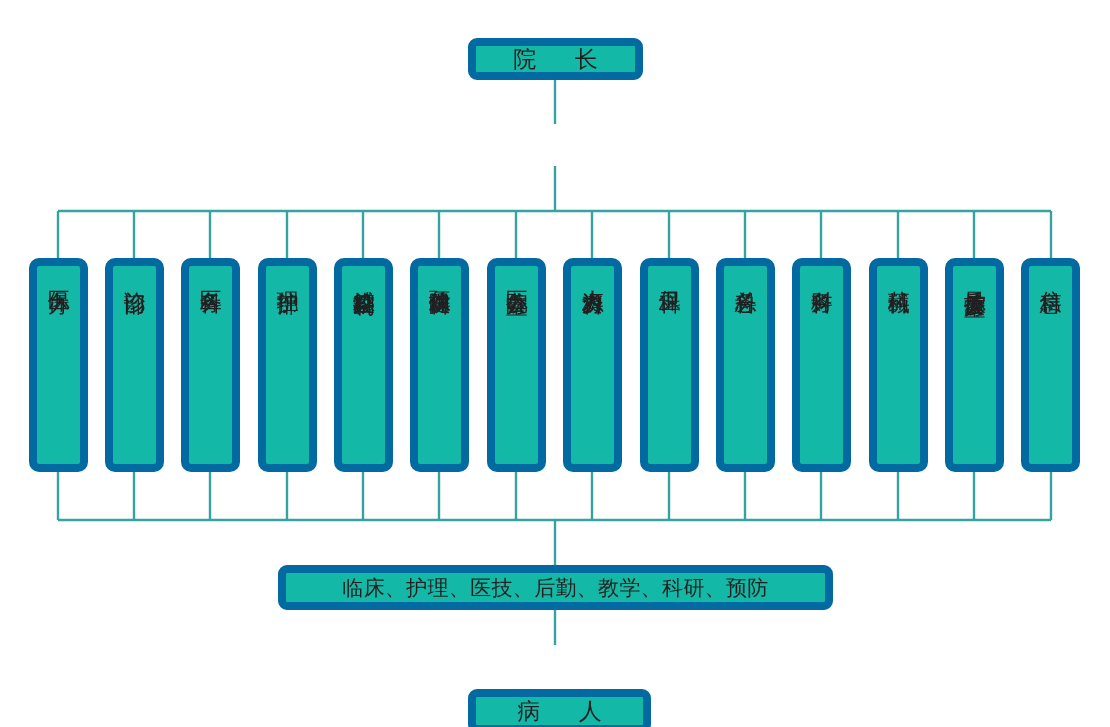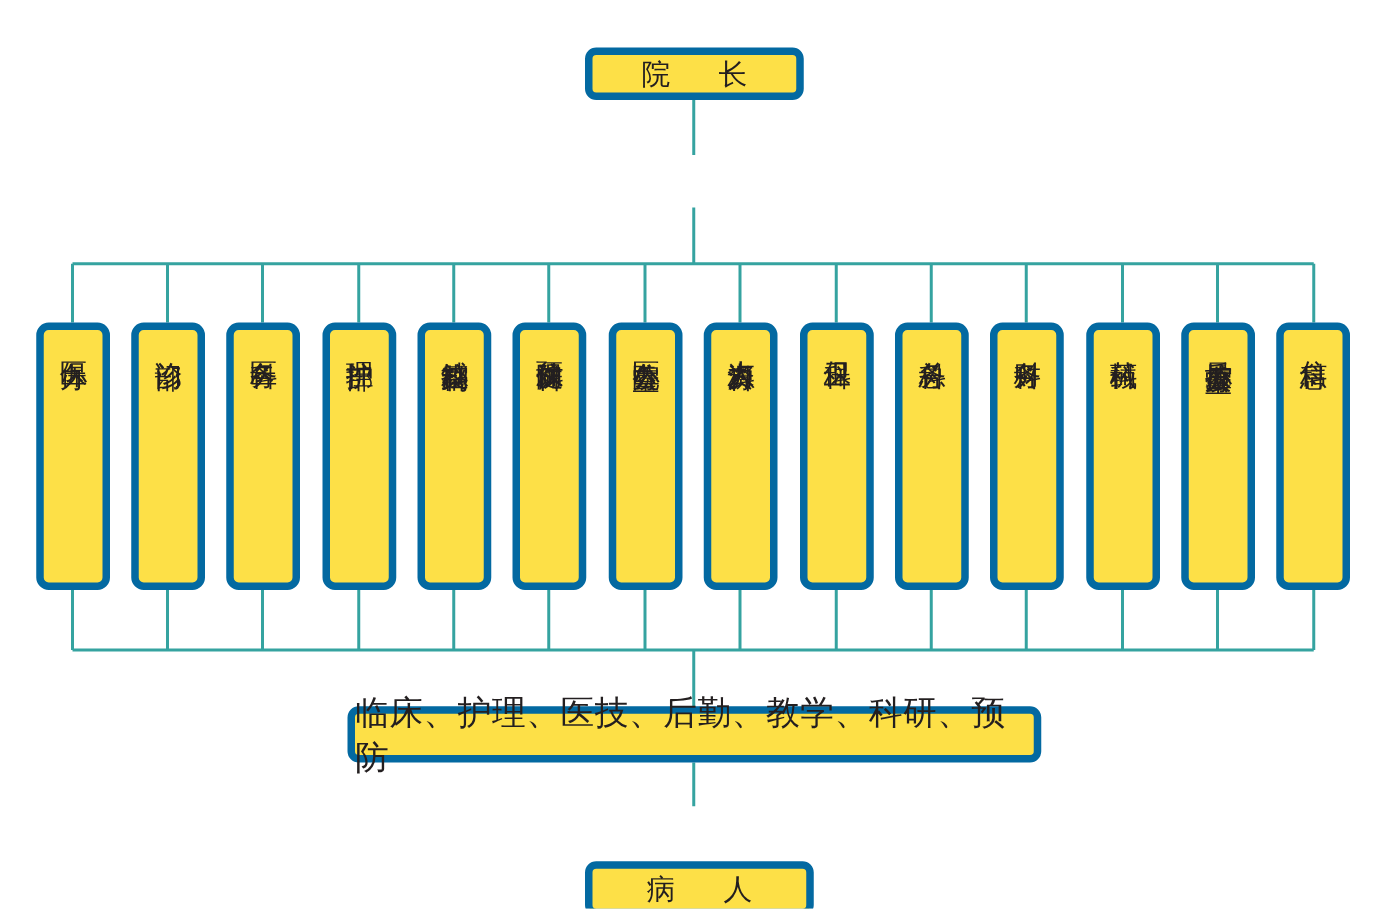--- a/index.html
+++ b/index.html
@@ -22,37 +22,37 @@
     position: absolute;
     left: 0;
     top: 0;
     width: 1110px;
     height: 727px;
     pointer-events: none;
   }
   .node {
     position: absolute;
     box-sizing: border-box;
-    background: #fde047;
-    border: 6px solid #0369a1;
+    background: #14b8a6;
+    border: 8px solid #0369a1;
     display: flex;
     align-items: center;
     justify-content: center;
     color: #231f20;
   }
   .node-top {
     border-radius: 9px;
     font-size: 23px;
     letter-spacing: 0.34em;
     text-indent: 0.34em;
     font-weight: 400;
   }
   .node-wide {
     border-radius: 9px;
-    font-size: 27px;
+    font-size: 21px;
     letter-spacing: 0.015em;
     font-weight: 400;
   }
   .dept {
     border-radius: 10px;
     padding-top: 7px;
     align-items: flex-start;
     justify-content: center;
   }
   .dept .vtext {

